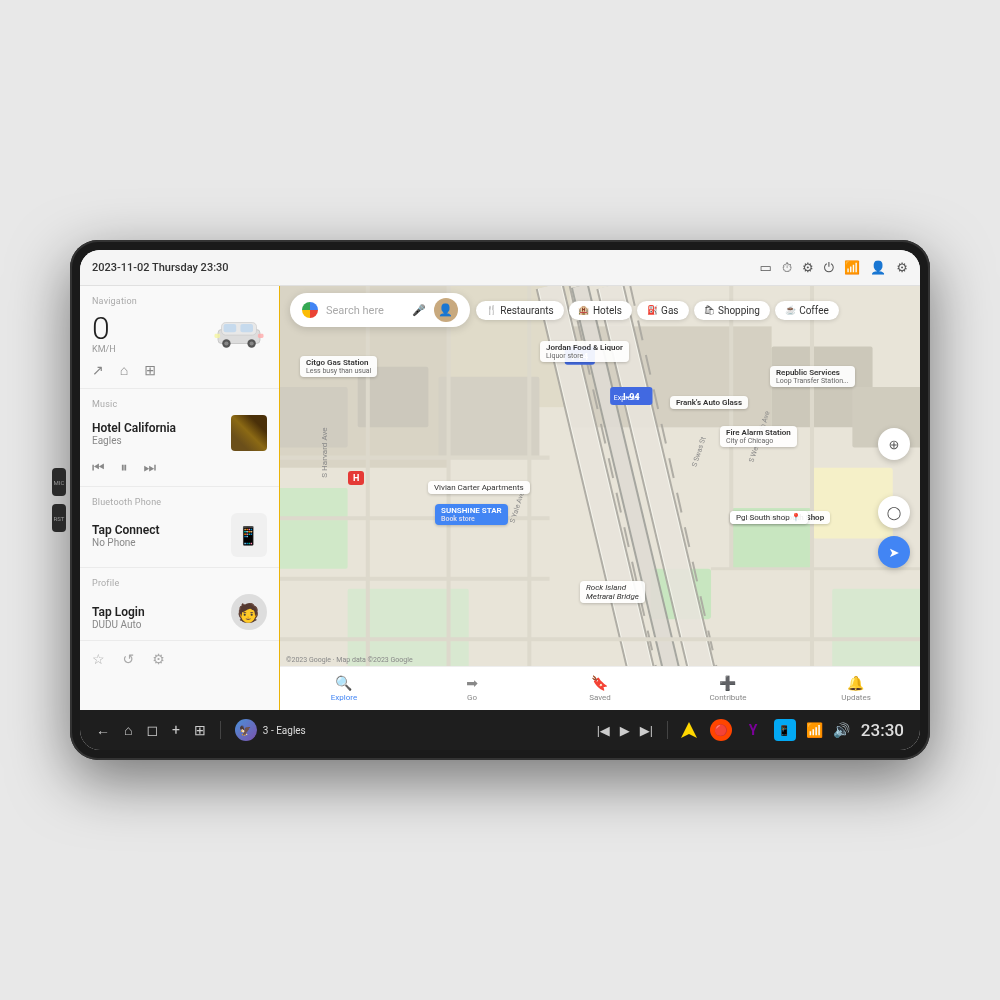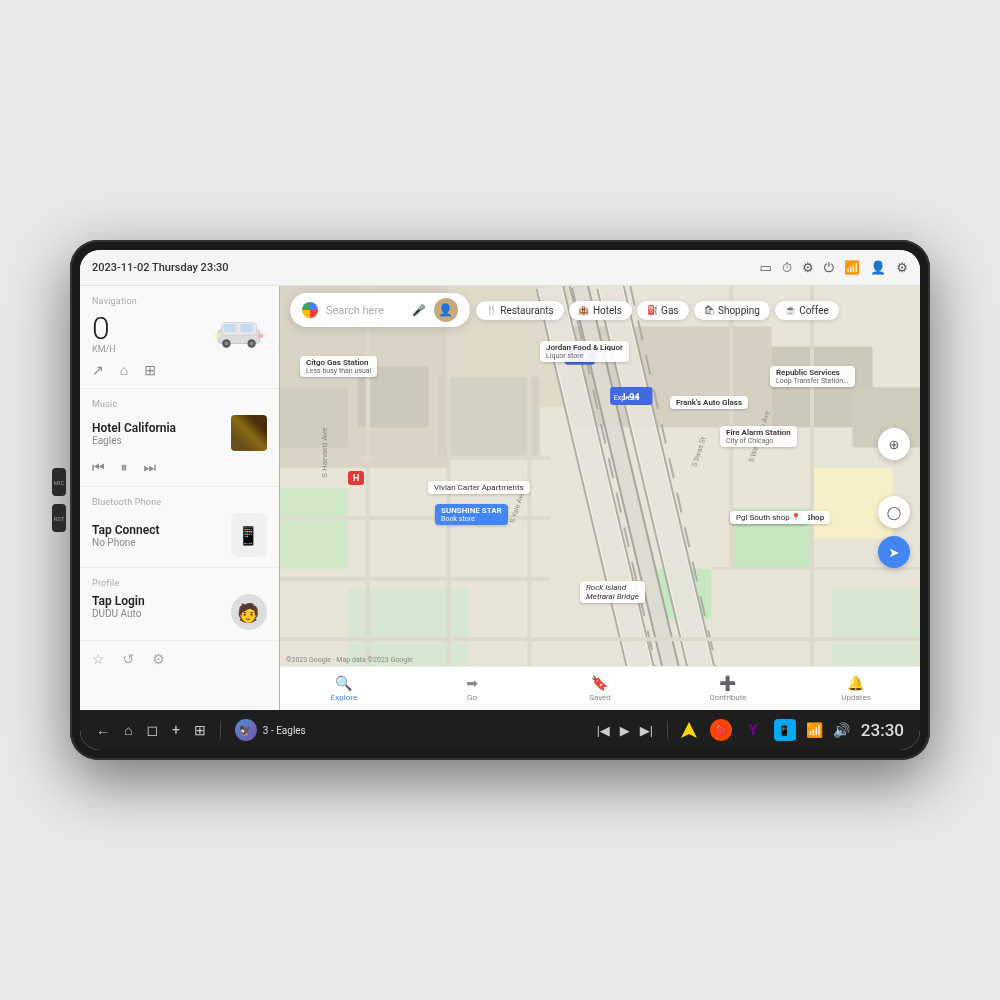--- a/index.html
+++ b/index.html
@@ -244,21 +244,21 @@
       display: flex;
       align-items: center;
       justify-content: center;
       font-size: 20px;
       color: #bbb;
     }
 
     
     .profile-content {
       display: flex;
-      align-items: flex-start;
+      align-items: flex-end;
       gap: 2px;
     }
 
     .profile-info {
       flex: 1;
     }
 
     .profile-title {
       font-size: 12px;
       font-weight: 600;

